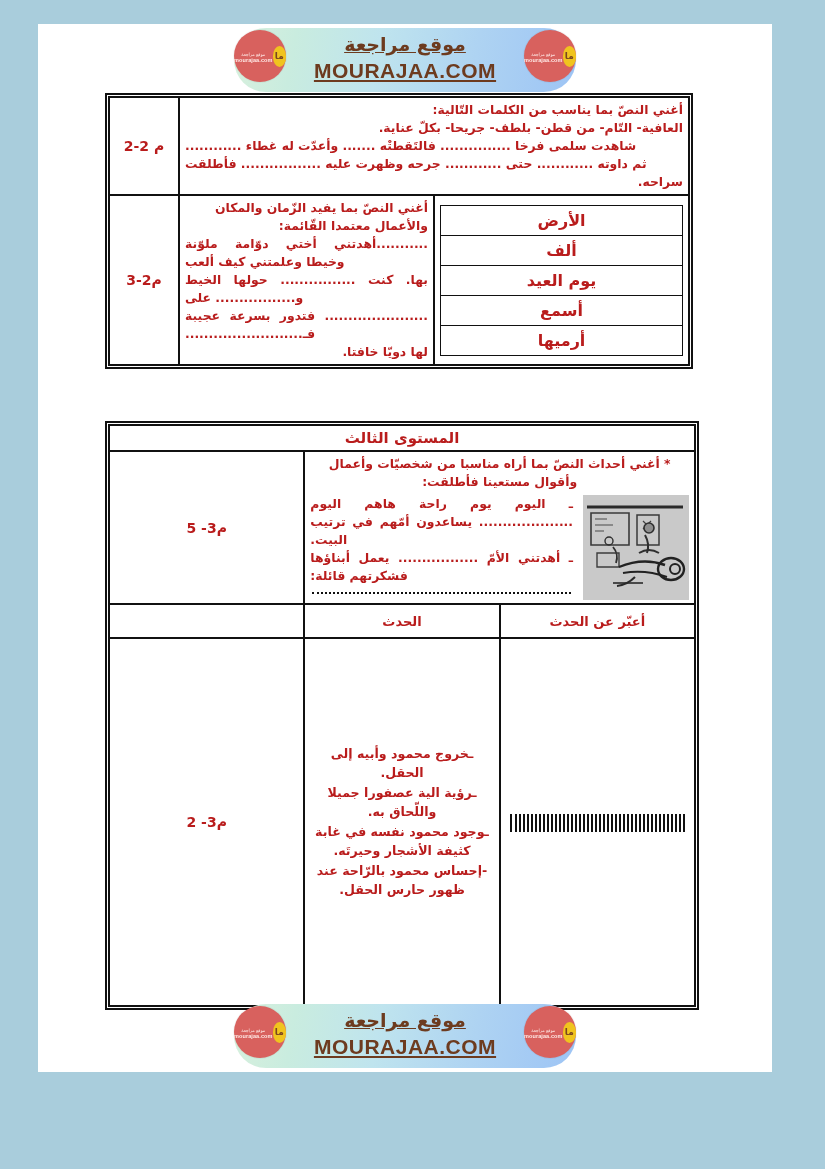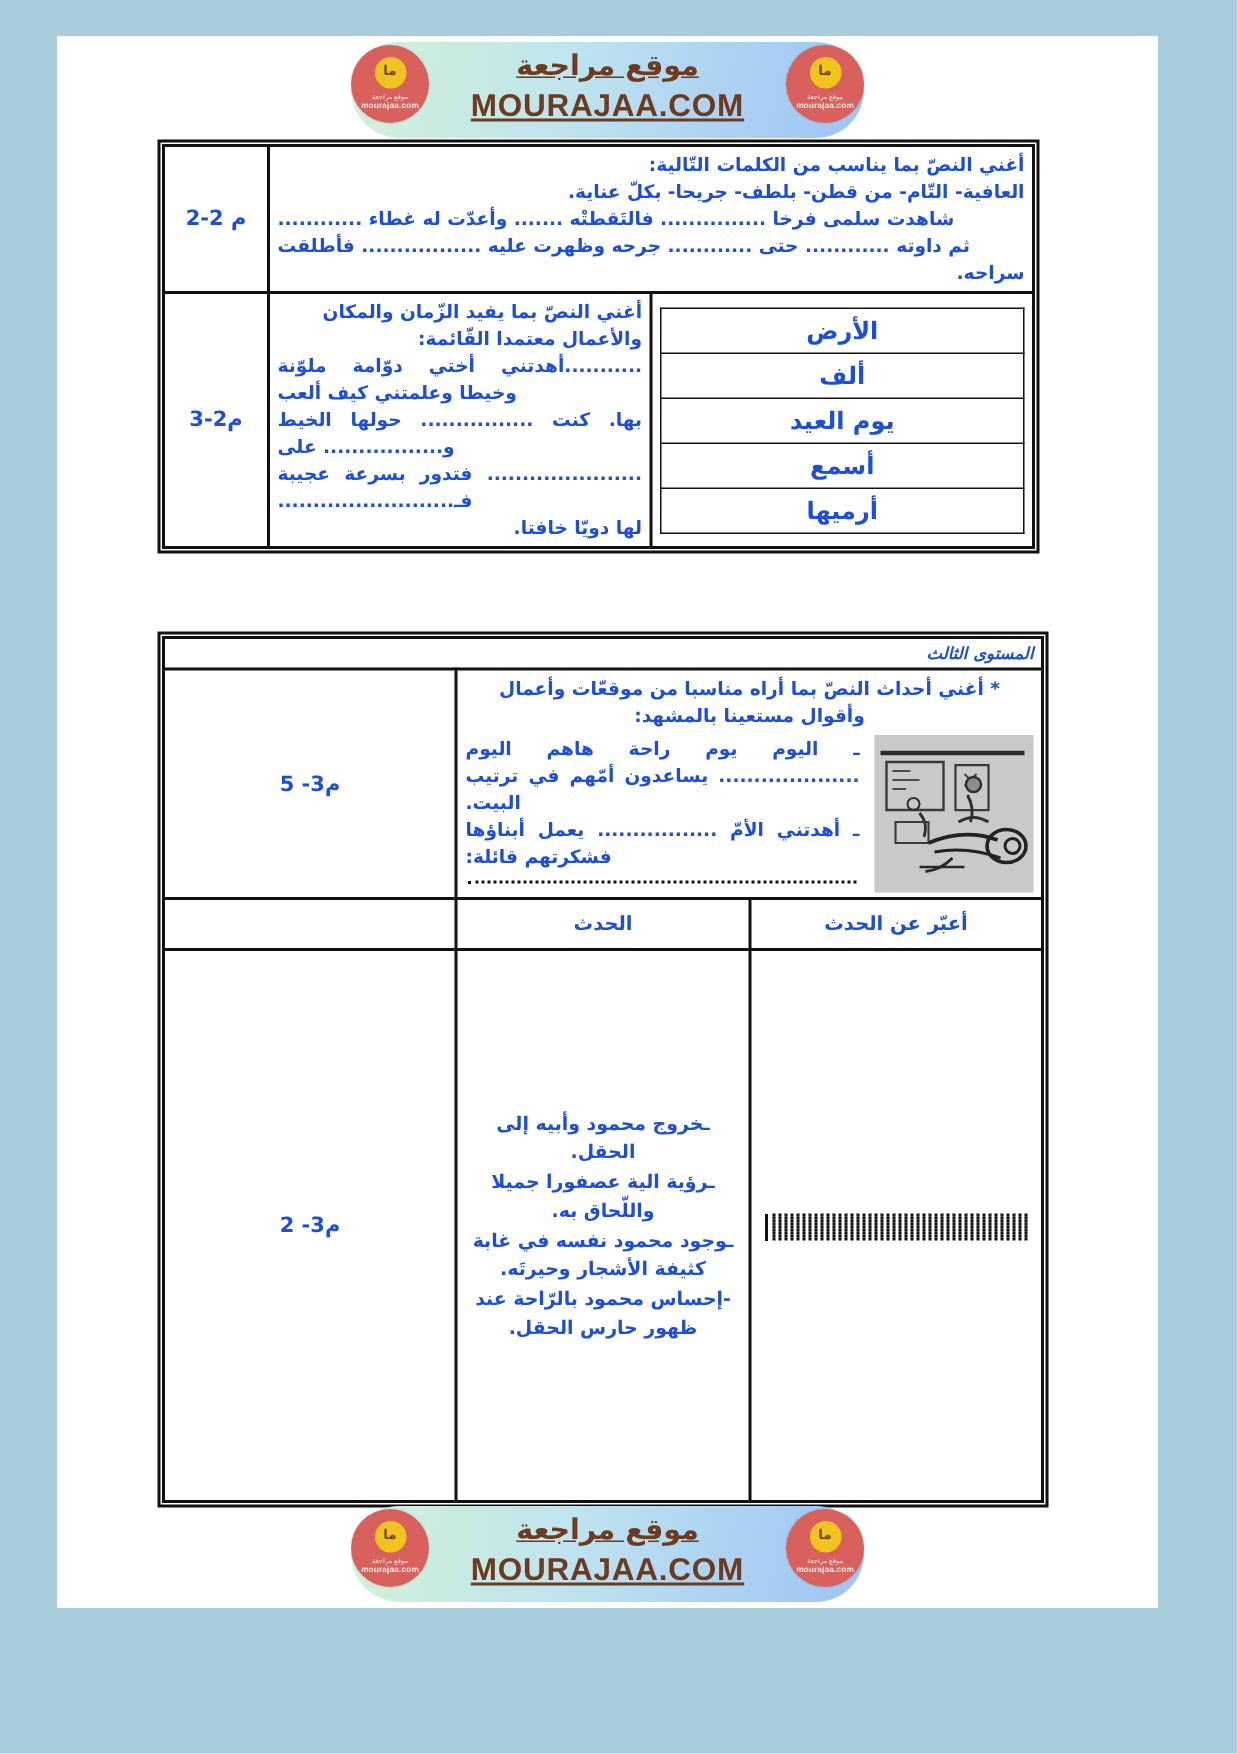--- a/index.html
+++ b/index.html
@@ -78,21 +78,20 @@
   }
 
   .logo-badge {
     position: absolute;
     top: 6px;
     width: 52px;
     height: 52px;
     border-radius: 50%;
     background: #d8615e;
     display: flex;
-    flex-direction: column;
     align-items: center;
     justify-content: center;
     box-shadow: 0 0 0 1px rgba(0,0,0,0.04);
   }
   .logo-badge.left  { left: 196px; }
   .logo-badge.right { right: 196px; }
   .logo-mark {
     width: 21px;
     height: 21px;
     border-radius: 50%;
@@ -122,21 +121,21 @@
     position: absolute;
     border-collapse: collapse;
     table-layout: fixed;
     background: #fff;
   }
   .tbl td {
     border: 2px solid #111;
     vertical-align: middle;
     padding: 3px 5px;
     font-family: "DejaVu Sans", sans-serif;
-    color: #1d4ed8;
+    color: #b91c1c;
   }
   .outer-frame {
     outline: 2px solid #111;
     outline-offset: 1px;
   }
 
   .code-cell {
     width: 58px;
     text-align: center;
     font-family: "Liberation Serif", serif;
@@ -167,26 +166,25 @@
     border: 1.5px solid #111;
     text-align: center;
     font-size: 16px;
     font-weight: bold;
     height: 27px;
     padding: 1px 2px;
   }
 
   
   .level-cell {
-    text-align: right;
-    font-size: 11px;
+    text-align: center;
+    font-size: 15px;
     font-weight: bold;
     letter-spacing: 1px;
     padding: 6px 0 7px;
-    font-style: italic;
   }
 
   
   .illus-row { display: flex; align-items: flex-start; gap: 10px; }
   .illus {
     flex: 0 0 auto;
     width: 106px;
     height: 105px;
     background: #c6c6c6;
     position: relative;
@@ -310,21 +308,21 @@
     </table>
 
   <table class="tbl outer-frame" style="left:70px; top:400px; width:588px;">
     <tbody>
         <tr>
       <td class="level-cell" colspan="3">المستوى الثالث</td>
     </tr>
 
     <tr>
       <td colspan="2" class="body-cell">
-        <p style="text-align:center; padding:0 6px 4px 6px;">* أغني أحداث النصّ بما أراه مناسبا من موقعّات وأعمال وأقوال مستعينا بالمشهد:</p>
+        <p style="text-align:center; padding:0 6px 4px 6px;">* أغني أحداث النصّ بما أراه مناسبا من شخصيّات وأعمال وأقوال مستعينا فأطلقت:</p>
         <div class="illus-row">
           <div class="illus">
             <svg width="106" height="105" viewBox="0 0 106 105" aria-hidden="true">
               <rect width="106" height="105" fill="#c9c9c9"></rect>
               <path d="M4 12 H100" stroke="#2a2a2a" stroke-width="3" fill="none"></path>
               <path d="M8 18 H46 V50 H8 Z" stroke="#3a3a3a" stroke-width="1.6" fill="none"></path>
               <path d="M12 24 h12 M12 30 h18 M12 36 h9" stroke="#4a4a4a" stroke-width="1.2"></path>
               <path d="M54 20 h22 v30 h-22 Z" stroke="#3a3a3a" stroke-width="1.5" fill="none"></path>
               <path d="M60 26 l8 8 M68 26 l-8 8" stroke="#3f3f3f" stroke-width="1.2"></path>
               <circle cx="66" cy="33" r="5" stroke="#2f2f2f" stroke-width="1.6" fill="#8e8e8e"></circle>

